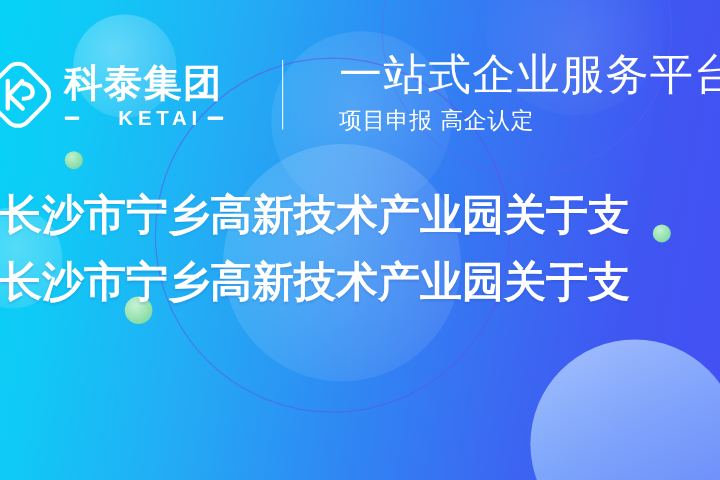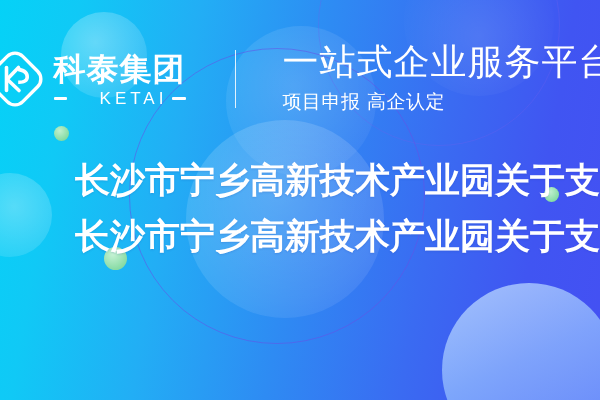--- a/index.html
+++ b/index.html
@@ -141,21 +141,21 @@
   .logo-rule {
     flex: 1 1 auto;
     height: 3px;
     background: #ffffff;
     border-radius: 1px;
     min-width: 12px;
   }
   .logo-en {
     color: #ffffff;
     font-size: 17px;
-    font-weight: 400;
+    font-weight: 700;
     letter-spacing: 4px;
     line-height: 1;
     white-space: nowrap;
     font-family: "Liberation Sans", sans-serif;
     margin-left: 28px;
   }
 
   .divider {
     width: 1px;
     height: 58px;
@@ -185,21 +185,21 @@
     letter-spacing: 0.5px;
     white-space: nowrap;
     font-family: "DejaVu Serif", "Liberation Serif", serif;
   }
 
   
   .title {
     position: absolute;
     left: 0; top: 152px;
     width: 600px;
-    text-align: right;
+    text-align: left;
     color: #ffffff;
     font-size: 35px;
     font-weight: 700;
     line-height: 56px;
     letter-spacing: 0px;
     font-family: "DejaVu Sans", "Liberation Sans", sans-serif;
     text-shadow: 0 1px 2px rgba(30,60,160,0.18);
   }
   .title-line { display: block; white-space: nowrap; }
 </style>

